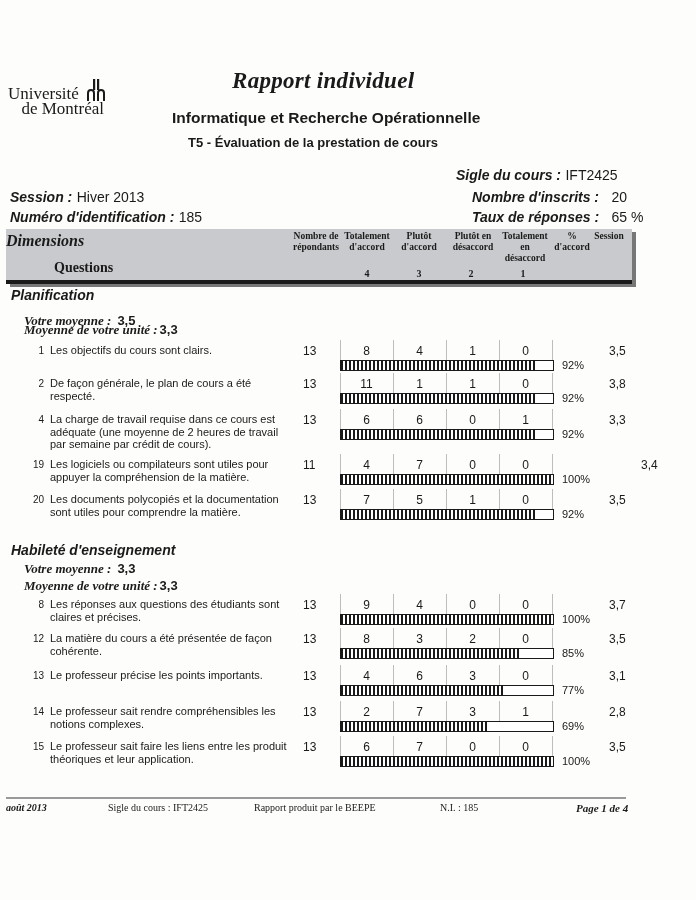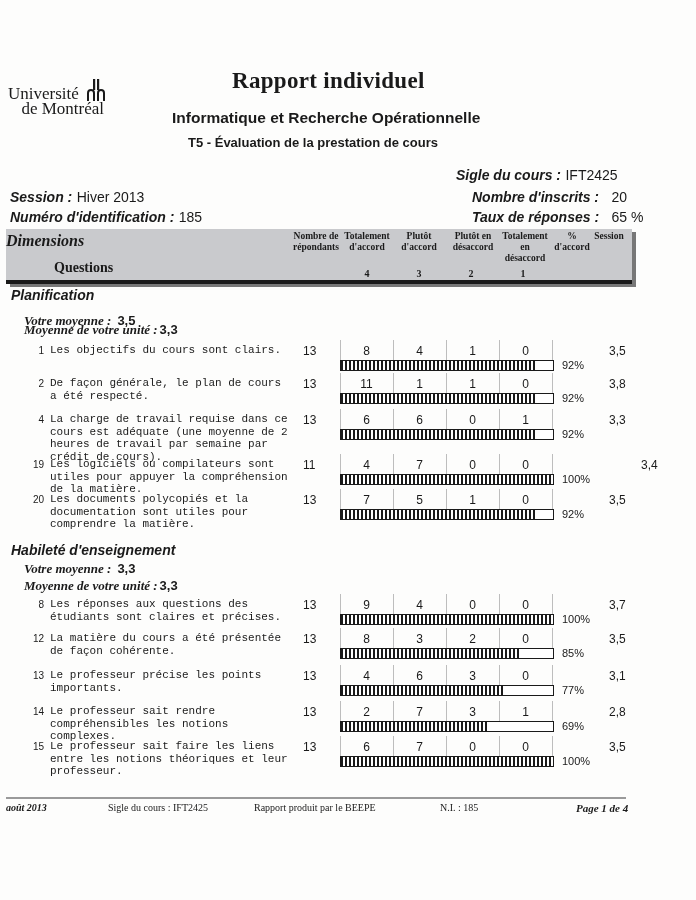--- a/index.html
+++ b/index.html
@@ -5,40 +5,40 @@
     html, body { margin: 0; padding: 0; }
     body {
       width: 696px; height: 900px; position: relative; overflow: hidden;
       background: #fdfdfc; color: #1a1a1a;
       font-family: "Liberation Sans", sans-serif;
     }
     .abs { position: absolute; }
     .serif { font-family: "Liberation Serif", serif; }
     .logo-text { left: 8px; top: 86px; font-size: 17px; line-height: 15px; text-align: right; width: 96px; }
     .logo-icon { left: 86px; top: 79px; width: 20px; height: 22px; }
-    .title { left: 232px; top: 68px; font-size: 23px; font-weight: bold; letter-spacing: 0.3px; }
+    .title { left: 232px; top: 68px; font-size: 23px; font-style: italic; font-weight: bold; letter-spacing: 0.3px; }
     .subtitle { left: 172px; top: 109px; font-size: 15.5px; font-weight: bold; }
     .subtitle2 { left: 188px; top: 135px; font-size: 13px; font-weight: bold; }
     .meta-label { font-weight: bold; font-style: italic; font-size: 14px; }
     .meta-val { font-size: 14px; }
     .header-bar {
       left: 6px; top: 229px; width: 626px; height: 51px;
       background: #c9cacd; border-bottom: 4px solid #1a1a1a;
       box-shadow: 4px 3px 0 #777;
     }
     .hdr-dim { left: 6px; top: 232px; font-size: 16px; font-style: italic; font-weight: bold; }
     .hdr-q { left: 54px; top: 260px; font-size: 14px; font-weight: bold; }
     .hdr-col { font-size: 9.5px; font-weight: bold; text-align: center; line-height: 11px; }
     .hdr-num { font-size: 10px; font-weight: bold; top: 268px; width: 20px; text-align: center; }
     .section-title { left: 11px; font-size: 14px; font-weight: bold; font-style: italic; }
     .avg-line { left: 24px; font-size: 13px; }
     .avg-line .lbl { font-style: italic; font-weight: bold; font-family: "Liberation Serif", serif; }
     .avg-line .val { font-weight: bold; font-family: "Liberation Sans", sans-serif; }
     .q-num { font-size: 10px; text-align: right; width: 22px; left: 22px; }
-    .q-text { left: 50px; font-size: 11px; line-height: 12.5px; width: 240px; font-family: Liberation Mono, monospace; }
+    .q-text { left: 50px; font-size: 11px; line-height: 12.5px; width: 240px; }
     .q-n { left: 303px; font-size: 12px; }
     .cells { left: 340px; width: 214px; height: 18px; }
     .cell { position: absolute; top: 0; width: 53px; text-align: center; font-size: 12px; }
     .vline { position: absolute; top: -4px; width: 1px; height: 22px; background: #bdbdbd; }
     .bar { left: 340px; width: 212px; height: 9px; border: 1.5px solid #1a1a1a; background: #fff; }
     .bar-fill { height: 100%; background: repeating-linear-gradient(90deg, #1a1a1a 0 2px, #fff 2px 4px); }
     .pct { left: 562px; font-size: 11px; }
     .moy { left: 609px; font-size: 12px; }
     .footer-line { left: 6px; top: 797px; width: 620px; height: 2px; background: #9a9a9a; }
     .foot { top: 802px; font-size: 10px; font-family: "Liberation Serif", serif; }
@@ -271,21 +271,21 @@
       <div class="vline" style="left:106px;"></div>
       <div class="vline" style="left:159px;"></div>
       <div class="vline" style="left:212px;"></div>
     </div>
     <div class="abs bar" style="top:721px;">
       <div class="bar-fill" style="width:69%;"></div>
     </div>
     <div class="abs pct" style="top:720px;">69%</div>
     <div class="abs moy" style="top:705px;">2,8</div>
     <div class="abs q-num" style="top:741px;">15</div>
-    <div class="abs q-text" style="top:740px;">Le professeur sait faire les liens entre les notions théoriques et leur professeur.</div>
+    <div class="abs q-text" style="top:740px;">Le professeur sait faire les liens entre les produit théoriques et leur application.</div>
     <div class="abs q-n" style="top:740px;">13</div>
     <div class="abs cells" style="top:740px;">
       <div class="cell" style="left:0px;">6</div>
       <div class="cell" style="left:53px;">7</div>
       <div class="cell" style="left:106px;">0</div>
       <div class="cell" style="left:159px;">0</div>
       <div class="vline" style="left:0px;"></div>
       <div class="vline" style="left:53px;"></div>
       <div class="vline" style="left:106px;"></div>
       <div class="vline" style="left:159px;"></div>

